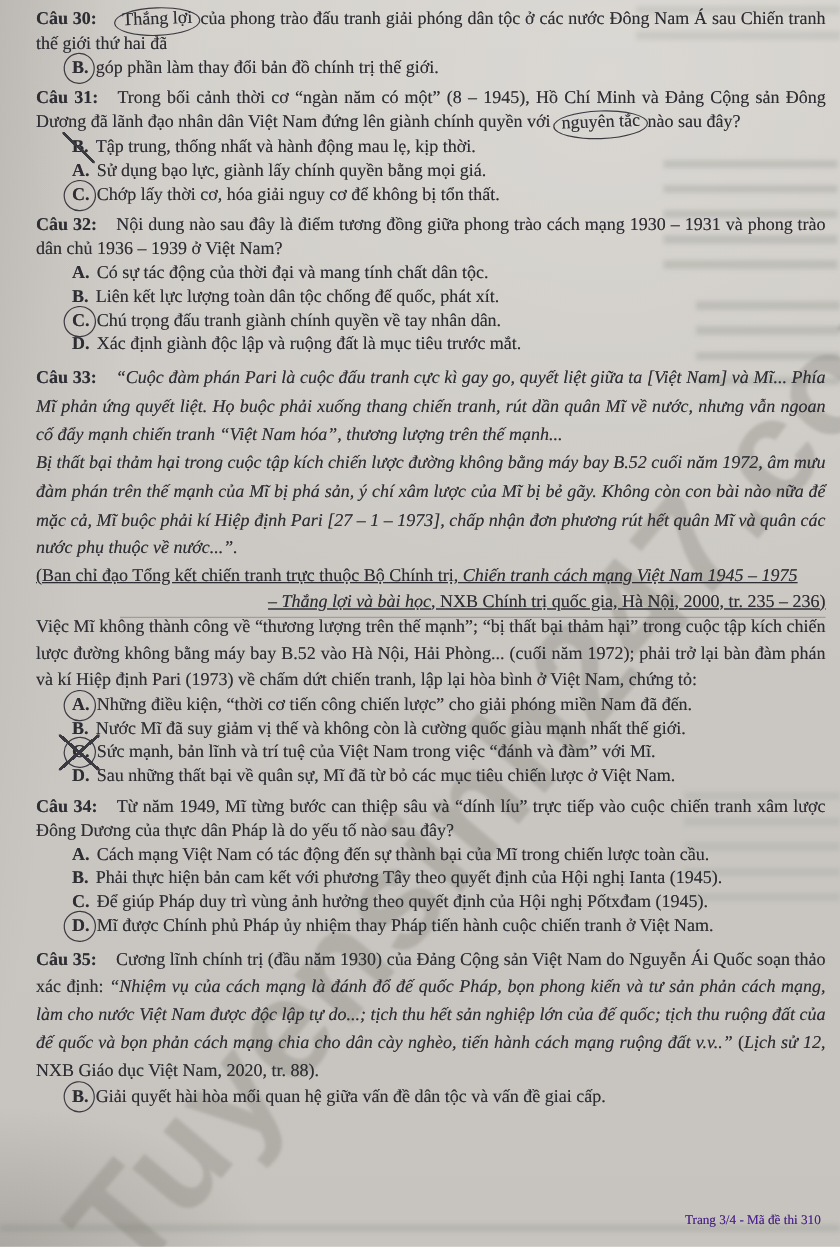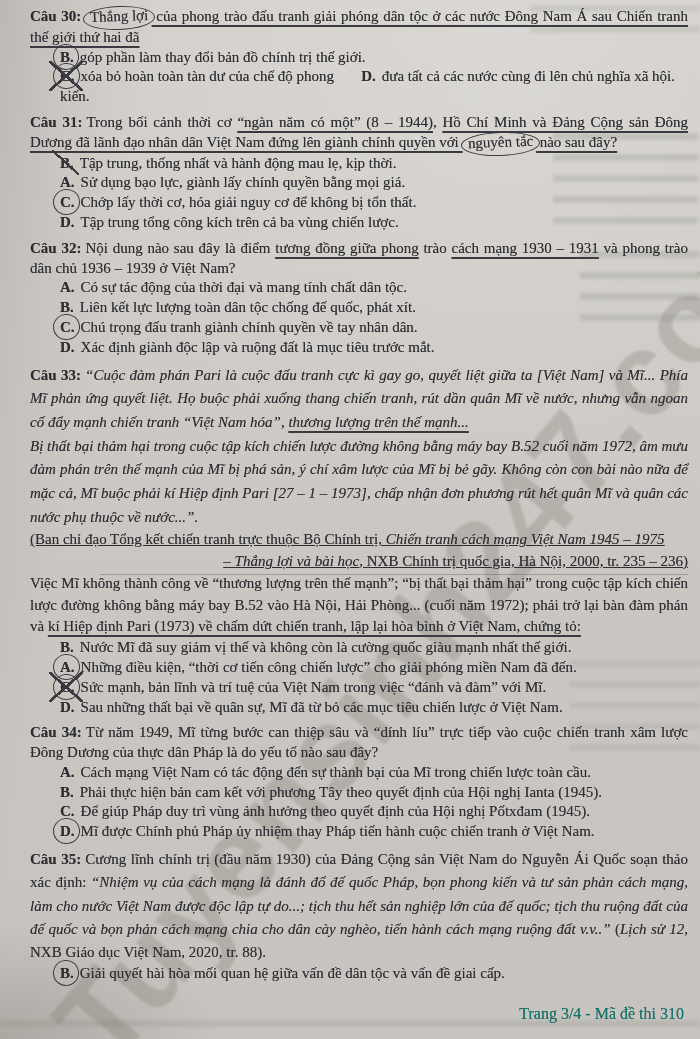--- a/index.html
+++ b/index.html
@@ -13,29 +13,29 @@
       linear-gradient(100deg, rgba(70,65,58,0.16), rgba(70,65,58,0.05) 10%, transparent 18%),
       linear-gradient(to bottom, #d3d0cb, #cac7c2 55%, #c7c4bf);
   }
   .content{
     position:absolute;left:30px;right:12px;top:7px;z-index:3;
     font-size:15px;
   }
   .q{margin-bottom:6px;}
   .q p{margin:0;}
   .stem{line-height:1.32;text-align:justify;}
-  .qlabel{font-weight:700;font-style:normal;margin-right:4px;}
+  .qlabel{font-weight:700;font-style:normal;margin-right:16px;}
   .opt{padding-left:30px;line-height:1.32;}
   .opt2{display:flex;padding-left:30px;line-height:1.32;}
   .opt2 .half1{flex:0 0 47%;padding-right:6px;}
   .opt2 .half2{flex:1;}
   .lt{font-weight:700;margin-right:6px;position:relative;display:inline-block;}
   .otx{}
   
-  .mk-ul{text-decoration:underline;text-decoration-thickness:1.6px;text-underline-offset:4px;text-decoration-color:#3b3a41;}
+  .mk-ul{text-decoration-thickness:1.6px;text-underline-offset:4px;text-decoration-color:#3b3a41;}
   .mk-circle{
     display:inline-block;border:1.7px solid #3b3a41;border-radius:50%;
     padding:0 6px 2px;margin:-2px -4px -2px -2px;transform:rotate(-2deg);
   }
   .circled::after{
     content:"";position:absolute;left:-7px;right:-5px;top:-4px;bottom:-2px;
     border:1.7px solid #3b3a41;border-radius:50%;transform:rotate(-8deg);
   }
   .xmark::before{
     content:"";position:absolute;left:-11px;right:-8px;top:-6px;bottom:-4px;
@@ -50,21 +50,21 @@
   
   .passage{font-style:italic;line-height:1.58;text-align:justify;margin:1px 0;}
   .cit{line-height:1.45;text-align:justify;text-decoration:underline;}
   .cit2{text-align:right;position:relative;}
   .cit2::after{content:"";position:absolute;left:70px;right:0;bottom:-2px;height:1px;background:rgba(80,78,75,0.35);}
   .it{font-style:italic;}
   .expl{line-height:1.45;text-align:justify;margin-top:3px;}
   .stem35{line-height:1.55;}
   .footer{
     position:absolute;right:16px;bottom:16px;z-index:3;
-    font-size:16px;color:#0f766e;
+    font-size:11px;color:#4c1d95;
   }
   .watermark{
     position:absolute;left:28px;top:1000px;z-index:2;
     transform:rotate(-50deg);transform-origin:0 0;
     font-family:"Liberation Sans", sans-serif;font-weight:700;
     font-size:118px;letter-spacing:2px;white-space:nowrap;
     color:rgba(104,99,92,0.24);filter:blur(1.3px);
     pointer-events:none;
   }
   .bleed{position:absolute;z-index:1;filter:blur(1.8px);pointer-events:none;}
@@ -91,50 +91,45 @@
 <div class="bleed bleed-lines b4"></div>
 <div class="bleed bleed-lines b5"></div>
 
 <div class="content">
 
   <div class="q">
     <p class="stem"><b class="qlabel">Câu 30:</b><span class="mk-circle">Thắng lợi</span><span class="mk-ul"> của phong trào đấu tranh giải phóng dân tộc ở các nước </span><span class="mk-ul">Đông Nam Á sau Chiến tranh thế giới thứ hai đã</span></p>
     <div class="opt2">
       <span class="half2"><b class="lt circled">B.</b><span class="otx">góp phần làm thay đổi bản đồ chính trị thế giới.</span></span>
     </div>
-    <div class="opt2">
-      <span class="half1"><b class="lt circled xmark">C.</b><span class="otx">xóa bỏ hoàn toàn tàn dư của chế độ phong kiến.</span></span>
-      <span class="half2"><b class="lt">D.</b><span class="otx">đưa tất cả các nước cùng đi lên chủ nghĩa xã hội.</span></span>
-    </div>
   </div>
 
   <div class="q">
-    <p class="stem"><b class="qlabel">Câu 31:</b><span>Trong bối cảnh thời cơ </span><span class="mk-ul">“ngàn năm có một” (8 – 1944)</span><span>, </span><span class="mk-ul">Hồ Chí Minh và Đảng Cộng sản Đông Dương đã lãnh đạo nhân dân Việt Nam đứng lên giành chính quyền với </span><span class="mk-circle">nguyên tắc</span><span class="mk-ul"> nào sau đây?</span></p>
+    <p class="stem"><b class="qlabel">Câu 31:</b><span>Trong bối cảnh thời cơ </span><span class="mk-ul">“ngàn năm có một” (8 – 1945)</span><span>, </span><span class="mk-ul">Hồ Chí Minh và Đảng Cộng sản Đông Dương đã lãnh đạo nhân dân Việt Nam đứng lên giành chính quyền với </span><span class="mk-circle">nguyên tắc</span><span class="mk-ul"> nào sau đây?</span></p>
     <p class="opt"><b class="lt slash">B.</b><span class="otx">Tập trung, thống nhất và hành động mau lẹ, kịp thời.</span></p>
     <p class="opt"><b class="lt">A.</b><span class="otx">Sử dụng bạo lực, giành lấy chính quyền bằng mọi giá.</span></p>
     <p class="opt"><b class="lt circled">C.</b><span class="otx">Chớp lấy thời cơ, hóa giải nguy cơ để không bị tổn thất.</span></p>
-    <p class="opt"><b class="lt">D.</b><span class="otx">Tập trung tổng công kích trên cả ba vùng chiến lược.</span></p>
   </div>
 
   <div class="q">
     <p class="stem"><b class="qlabel">Câu 32:</b><span>Nội dung nào sau đây là điểm </span><span class="mk-ul">tương đồng giữa phong</span><span> trào </span><span class="mk-ul">cách mạng 1930 – 1931</span><span> và phong trào dân chủ 1936 – 1939 ở Việt Nam?</span></p>
     <p class="opt"><b class="lt">A.</b><span class="otx">Có sự tác động của thời đại và mang tính chất dân tộc.</span></p>
     <p class="opt"><b class="lt">B.</b><span class="otx">Liên kết lực lượng toàn dân tộc chống đế quốc, phát xít.</span></p>
     <p class="opt"><b class="lt circled">C.</b><span class="otx">Chú trọng đấu tranh giành chính quyền về tay nhân dân.</span></p>
     <p class="opt"><b class="lt">D.</b><span class="otx">Xác định giành độc lập và ruộng đất là mục tiêu trước mắt.</span></p>
   </div>
 
   <div class="q">
     <p class="passage"><b class="qlabel">Câu 33:</b><span>“Cuộc đàm phán Pari là cuộc đấu tranh cực kì gay go, quyết liệt giữa ta [Việt Nam] và Mĩ... Phía Mĩ phản ứng quyết liệt. Họ buộc phải xuống thang chiến tranh, rút dần quân Mĩ về nước, nhưng vẫn ngoan cố đẩy mạnh chiến tranh “Việt Nam hóa”, </span><span class="mk-ul">thương lượng trên thế mạnh...</span></p>
     <p class="passage"><span>Bị thất bại thảm hại trong cuộc tập kích chiến lược đường không bằng máy bay B.52 cuối năm 1972, âm mưu đàm phán trên thế mạnh của Mĩ bị phá sản, ý chí xâm lược của Mĩ bị bẻ gãy. Không còn con bài nào nữa để mặc cả, Mĩ buộc phải kí Hiệp định Pari [27 – 1 – 1973], chấp nhận đơn phương rút hết quân Mĩ và quân các nước phụ thuộc về nước...”.</span></p>
     <p class="cit"><span>(Ban chỉ đạo Tổng kết chiến tranh trực thuộc Bộ Chính trị, </span><span class="it">Chiến tranh cách mạng Việt Nam 1945 – 1975</span></p>
     <p class="cit cit2"><span class="it">– Thắng lợi và bài học</span><span>, NXB Chính trị quốc gia, Hà Nội, 2000, tr. 235 – 236)</span></p>
     <p class="expl"><span>Việc Mĩ không thành công về “thương lượng trên thế mạnh”; “bị thất bại thảm hại” trong cuộc tập kích chiến lược đường không bằng máy bay B.52 vào Hà Nội, Hải Phòng... (cuối năm 1972); phải trở lại bàn đàm phán và </span><span class="mk-ul">kí Hiệp định Pari (1973) về chấm dứt chiến tranh, lập lại hòa bình ở Việt Nam, chứng tỏ:</span></p>
+    <p class="opt"><b class="lt circled">A.</b><span class="otx">Những điều kiện, “thời cơ tiến công chiến lược” cho giải phóng miền Nam đã đến.</span></p>
     <p class="opt"><b class="lt">B.</b><span class="otx">Nước Mĩ đã suy giảm vị thế và không còn là cường quốc giàu mạnh nhất thế giới.</span></p>
-    <p class="opt"><b class="lt circled">A.</b><span class="otx">Những điều kiện, “thời cơ tiến công chiến lược” cho giải phóng miền Nam đã đến.</span></p>
     <p class="opt"><b class="lt circled xmark">C.</b><span class="otx">Sức mạnh, bản lĩnh và trí tuệ của Việt Nam trong việc “đánh và đàm” với Mĩ.</span></p>
     <p class="opt"><b class="lt">D.</b><span class="otx">Sau những thất bại về quân sự, Mĩ đã từ bỏ các mục tiêu chiến lược ở Việt Nam.</span></p>
   </div>
 
   <div class="q">
     <p class="stem"><b class="qlabel">Câu 34:</b><span>Từ năm 1949, Mĩ từng bước can thiệp sâu và “dính líu” trực tiếp vào cuộc chiến tranh xâm lược Đông Dương của thực dân Pháp là do yếu tố nào sau đây?</span></p>
     <p class="opt"><b class="lt">A.</b><span class="otx">Cách mạng Việt Nam có tác động đến sự thành bại của Mĩ trong chiến lược toàn cầu.</span></p>
     <p class="opt"><b class="lt">B.</b><span class="otx">Phải thực hiện bản cam kết với phương Tây theo quyết định của Hội nghị Ianta (1945).</span></p>
     <p class="opt"><b class="lt">C.</b><span class="otx">Để giúp Pháp duy trì vùng ảnh hưởng theo quyết định của Hội nghị Pốtxđam (1945).</span></p>
     <p class="opt"><b class="lt circled">D.</b><span class="otx">Mĩ được Chính phủ Pháp ủy nhiệm thay Pháp tiến hành cuộc chiến tranh ở Việt Nam.</span></p>

